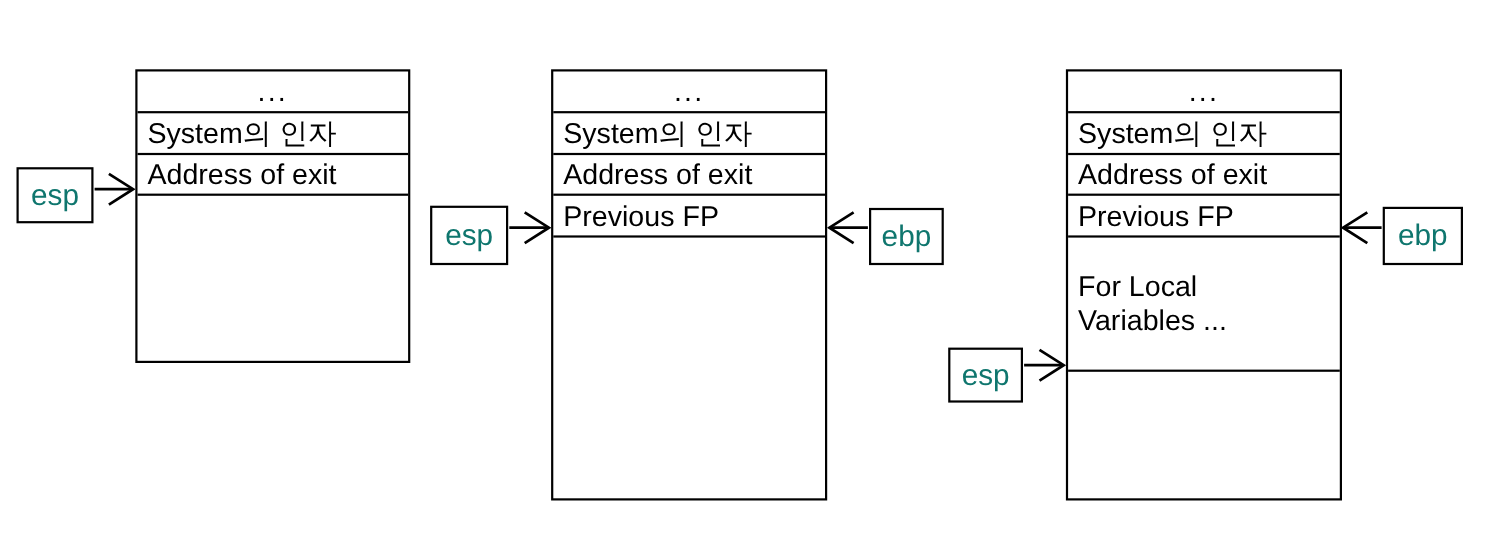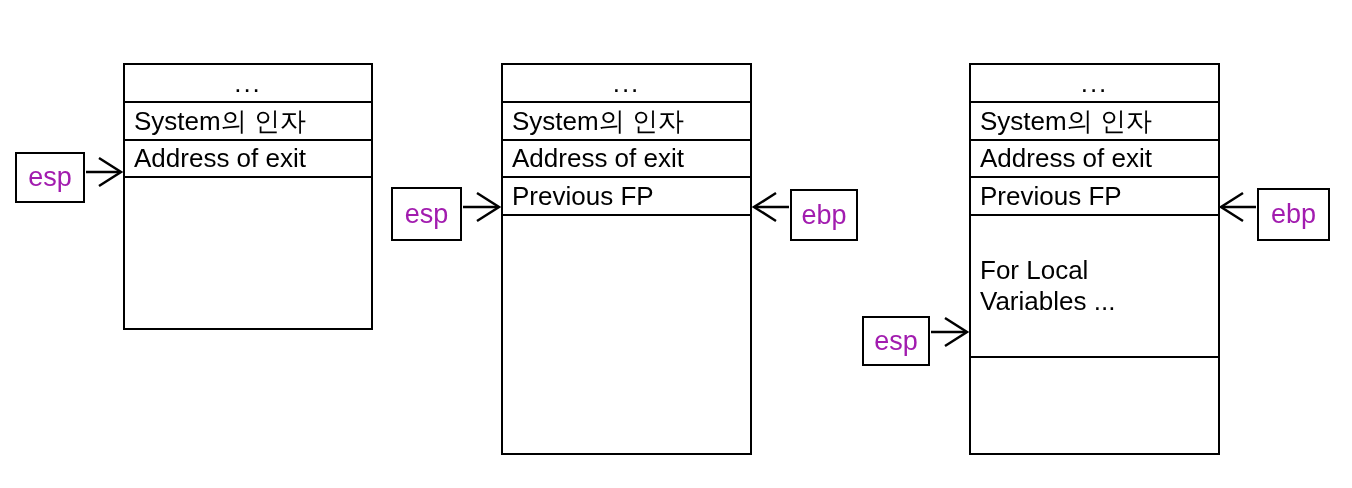--- a/index.html
+++ b/index.html
@@ -59,21 +59,21 @@
   }
   .ptr {
     position: absolute;
     box-sizing: border-box;
     border: 2.5px solid #000;
     background: #fff;
     display: flex;
     align-items: center;
     justify-content: center;
     font-size: 27px;
-    color: #a21caf;
+    color: #0f766e;
   }
 </style>
 </head>
 <body>
 
 <div class="canvas">
 
   <svg class="arrows-svg" viewBox="0 0 1352 488" xmlns="http://www.w3.org/2000/svg">
     <g stroke="#000" stroke-width="2.5" fill="none">
       <g>
@@ -134,21 +134,21 @@
     </div>
     <div class="row" style="height:38px">
       <span>System의 인자</span>
     </div>
     <div class="row" style="height:37px">
       <span>Address of exit</span>
     </div>
     <div class="row" style="height:38px">
       <span>Previous FP</span>
     </div>
-    <div class="row tall" style="height:142px">
+    <div class="row tall" style="height:122px">
       <span class="wraplabel">For Local Variables ...</span>
     </div>
     <div class="row filler"></div>
   </div>
 
   <div class="ptr" style="left:15px; top:152px; width:70px; height:51px;">
     <span>esp</span>
   </div>
 
   <div class="ptr" style="left:391px; top:187px; width:71px; height:54px;">

